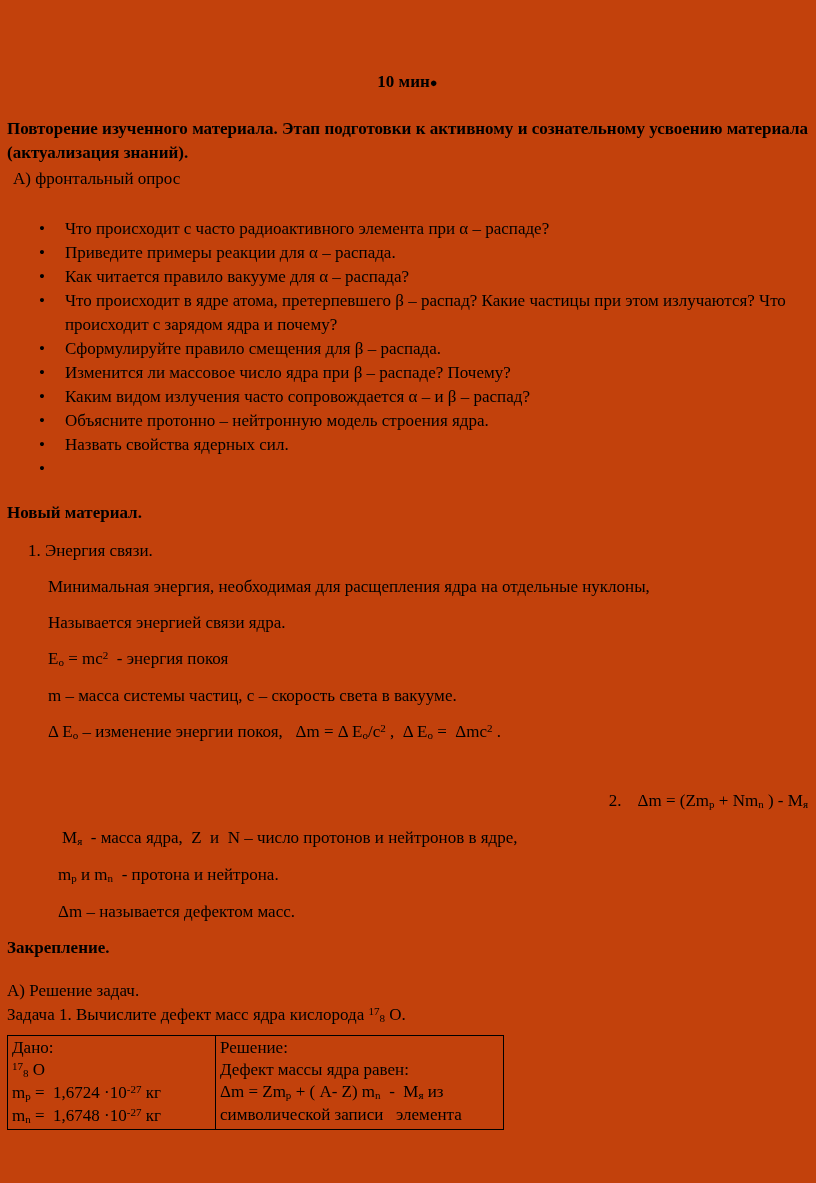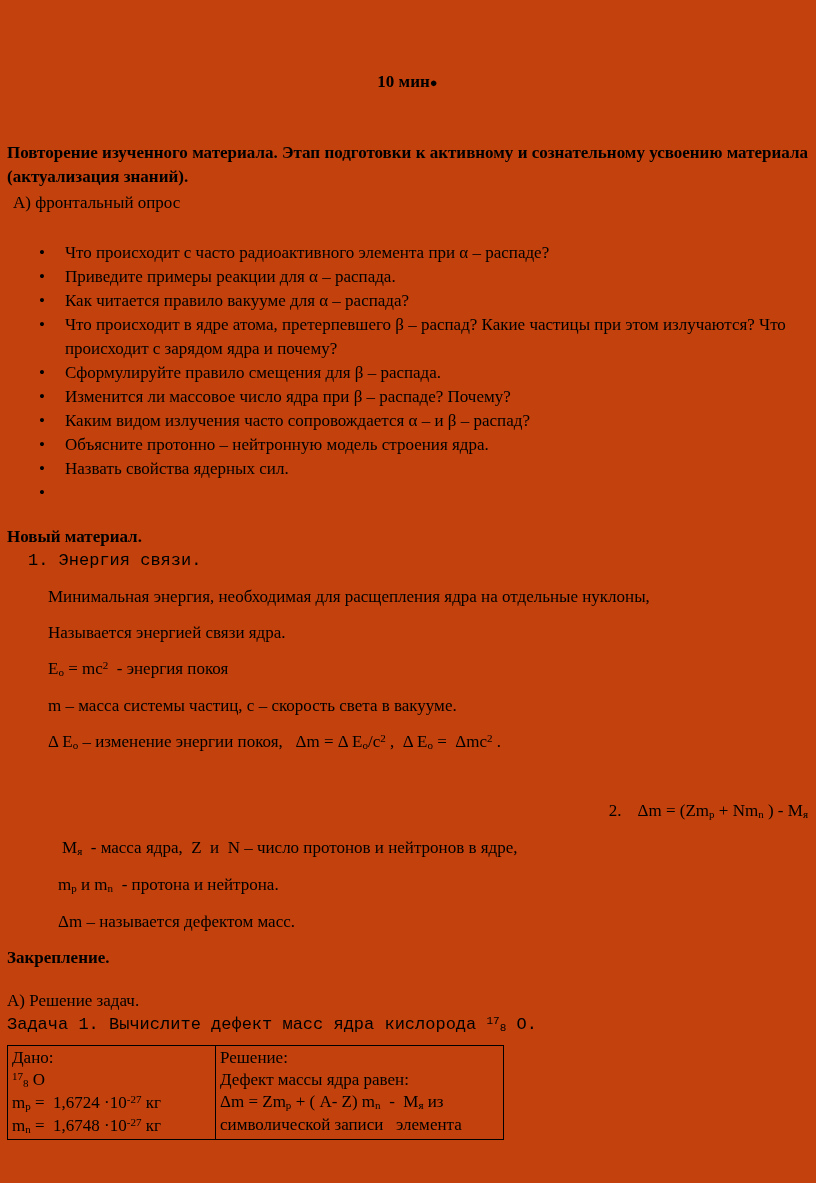--- a/index.html
+++ b/index.html
@@ -11,38 +11,38 @@
     font-size:17px;line-height:24px;
   }
   p,ul,li{margin:0;padding:0;}
   .line{white-space:pre-wrap;}
   sup{font-size:0.65em;vertical-align:baseline;position:relative;top:-0.45em;}
   sub{font-size:0.65em;vertical-align:baseline;position:relative;top:0.2em;}
 
   .duration{margin-top:70px;text-align:center;font-weight:700;}
   .duration .dot{font-size:13px;}
 
-  .rep-heading{margin-top:46px;font-weight:700;text-align:justify;}
+  .rep-heading{margin-top:22px;font-weight:700;text-align:justify;}
   .rep-sub{margin-top:2px;margin-left:6px;}
 
   .questions{margin-top:26px;padding-left:58px;list-style:none;}
   .questions li{position:relative;min-height:24px;}
   .questions li::before{content:"\2022";position:absolute;left:-26px;top:0;}
 
   .nm-heading{margin-top:20px;font-weight:700;}
-  .point1{margin-left:21px;font-family:Liberation Mono, monospace;}
+  .point1{margin-top:14px;margin-left:21px;}
   .ind41{margin-top:12px;margin-left:41px;}
   .ind26{margin-top:12px;margin-left:26px;}
   .point2{margin-top:44px;margin-left:29px;text-align:right;}
   .ind55{margin-top:12px;margin-left:55px;}
   .ind51{margin-top:12px;margin-left:51px;}
 
   .cons-heading{margin-top:12px;font-weight:700;}
   .tasks-label{margin-top:19px;}
-  .task-line{margin-top:0;font-family:Liberation Mono, monospace;}
+  .task-line{margin-top:0;}
 
   .task-table{margin-top:7px;border-collapse:collapse;width:497px;table-layout:fixed;}
   .task-table td{border:1px solid #000;vertical-align:top;padding:1px 4px;}
   .task-table .given{width:199px;}
   .cell-line{line-height:22px;white-space:pre-wrap;}
 </style>
 </head>
 <body>
 
 <div class="page">

